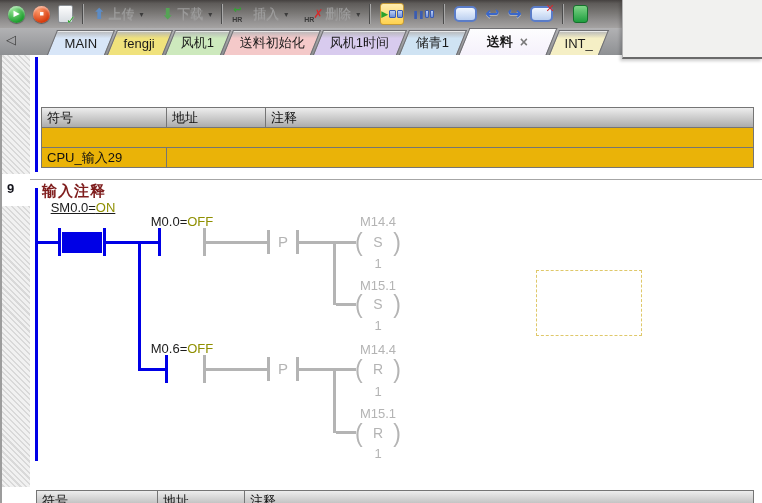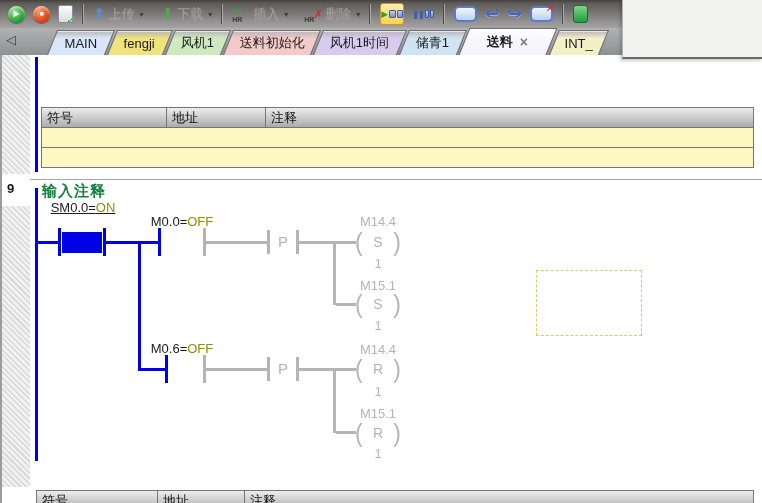--- a/index.html
+++ b/index.html
@@ -52,24 +52,24 @@
   .popup{position:absolute;left:622px;top:0;width:140px;height:57px;background:#f1f1ef;
     border-left:1px solid #b4b4b4;border-bottom:2px solid #6a6a6a;box-shadow:-2px 2px 3px rgba(0,0,0,.2);z-index:20;}
 
   
   .win-edge{left:0;top:55px;width:2px;height:448px;background:#9c9c9c;}
   .lmargin{left:2px;top:55px;width:28px;height:448px;
     background:repeating-linear-gradient(45deg,#d9d9d9 0 1.5px,#f1f1f1 1.5px 4px);}
   .m-patch{left:2px;width:28px;background:#fff;}
   .net-num{font-size:13px;font-weight:bold;color:#14141c;}
   .net-sep{left:30px;top:179px;width:732px;height:1px;background:#a6a6a6;}
-  .net-comment{left:42px;top:182px;font-size:15px;font-weight:bold;color:#15803d;letter-spacing:1px;}
-
-  
-  .sym-table{position:absolute;right:8px;border:1px solid #757575;background:#fef9c3;}
+  .net-comment{left:42px;top:182px;font-size:15px;font-weight:bold;color:#7f1d1d;letter-spacing:1px;}
+
+  
+  .sym-table{position:absolute;right:8px;border:1px solid #757575;background:#eab308;}
   .sym-row{display:flex;border-bottom:1px solid #757575;}
   .sym-row:last-child{border-bottom:none;}
   .sym-row.hdr{background:linear-gradient(180deg,#ededed,#acacac);}
   .sym-cell{box-sizing:border-box;border-right:1px solid #757575;font-size:13px;color:#111;
     padding:1px 5px 0 5px;height:19px;line-height:17px;white-space:nowrap;overflow:hidden;}
   .sym-row.hdr .sym-cell{height:19px;}
   .sym-cell.c-last{border-right:none;flex:1;}
 
   
   .blue{background:#0000e6;}
@@ -233,20 +233,21 @@
   <div class="sym-table" style="left:41px;top:107px;">
     <div class="sym-row hdr">
       <div class="sym-cell" style="width:125px">符号</div>
       <div class="sym-cell" style="width:99px">地址</div>
       <div class="sym-cell c-last">注释</div>
     </div>
     <div class="sym-row">
       <div class="sym-cell c-last"></div>
     </div>
     <div class="sym-row">
+      <div class="sym-cell" style="width:125px">CPU_输入29</div>
       <div class="sym-cell c-last"></div>
     </div>
   </div>
 
   <div class="abs blue" style="left:35px;top:57px;width:3px;height:115px;"></div>
   <div class="abs blue" style="left:35px;top:188px;width:3px;height:273px;"></div>
 
   <div class="abs blue" style="left:38px;top:241px;width:22px;height:3px;"></div>
   <div class="abs blue" style="left:106px;top:241px;width:52px;height:3px;"></div>
   <div class="abs blue" style="left:138px;top:241px;width:3px;height:130px;"></div>

